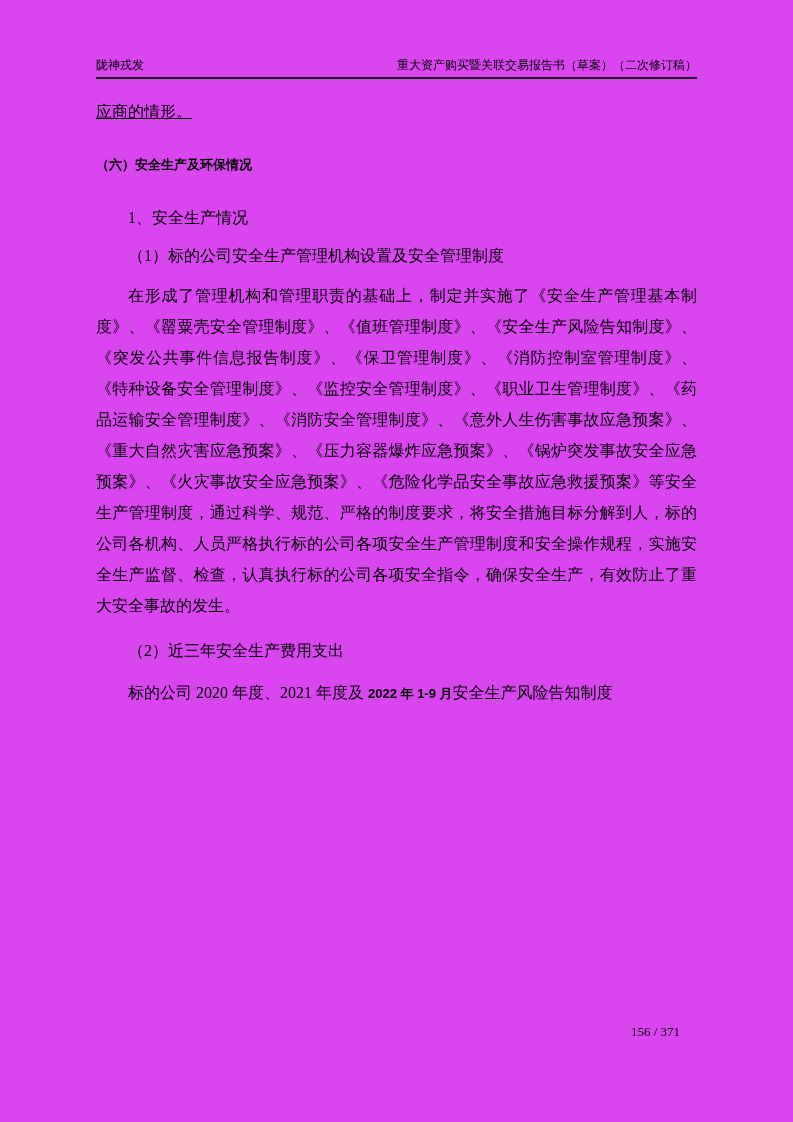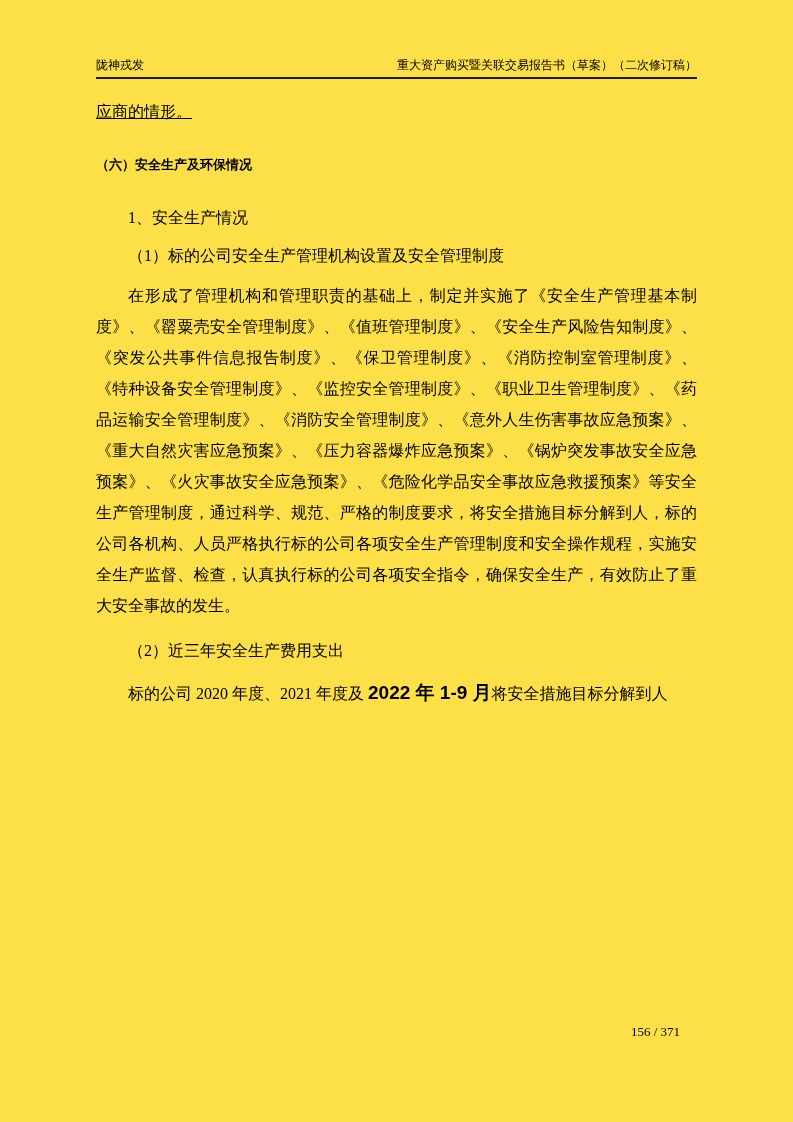--- a/index.html
+++ b/index.html
@@ -1,21 +1,21 @@
 <!DOCTYPE html>
 <html><head>
 <meta charset="utf-8">
 <style>
   html, body { margin: 0; padding: 0; background: #888; }
   .page {
     position: relative;
     width: 793px;
     height: 1122px;
     margin: 0 auto;
-    background: #fde047;
+    background: #d946ef;
     font-family: "Liberation Serif", "DejaVu Serif", serif;
     color: #000000;
     overflow: hidden;
   }
   .header {
     position: absolute;
     left: 96px;
     right: 96px;
     top: 0;
     padding-top: 57px;
@@ -58,21 +58,21 @@
   }
   .sub1 { margin-top: 24px; }
   .sub2 { margin-top: 7px; }
   .p3 { margin-top: 11px; }
   .p4 { margin-top: 9px; }
   .sub3 { margin-top: 14px; }
   .p5 { margin-top: 11px; }
   .bold-sans {
     font-weight: bold;
     font-family: "Liberation Sans", "DejaVu Sans", sans-serif;
-    font-size: 19px;
+    font-size: 13px;
   }
   .footer {
     position: absolute;
     top: 1024px;
     right: 113px;
     font-size: 13px;
     font-weight: normal;
     line-height: 16px;
   }
 </style>
@@ -94,18 +94,18 @@
 
     <p class="sub-heading sub1">1、安全生产情况</p>
 
     <p class="sub-heading sub2">（1）标的公司安全生产管理机构设置及安全管理制度</p>
 
 
     <p class="body-text p4">在形成了管理机构和管理职责的基础上，制定并实施了《安全生产管理基本制度》、《罂粟壳安全管理制度》、《值班管理制度》、《安全生产风险告知制度》、《突发公共事件信息报告制度》、《保卫管理制度》、《消防控制室管理制度》、《特种设备安全管理制度》、《监控安全管理制度》、《职业卫生管理制度》、《药品运输安全管理制度》、《消防安全管理制度》、《意外人生伤害事故应急预案》、《重大自然灾害应急预案》、《压力容器爆炸应急预案》、《锅炉突发事故安全应急预案》、《火灾事故安全应急预案》、《危险化学品安全事故应急救援预案》等安全生产管理制度，通过科学、规范、严格的制度要求，将安全措施目标分解到人，标的公司各机构、人员严格执行标的公司各项安全生产管理制度和安全操作规程，实施安全生产监督、检查，认真执行标的公司各项安全指令，确保安全生产，有效防止了重大安全事故的发生。</p>
 
     <p class="sub-heading sub3">（2）近三年安全生产费用支出</p>
 
-    <p class="body-text p5"><span>标的公司 2020 年度、2021 年度及 </span><span class="bold-sans">2022 年 1-9 月</span><span>将安全措施目标分解到人</span></p>
+    <p class="body-text p5"><span>标的公司 2020 年度、2021 年度及 </span><span class="bold-sans">2022 年 1-9 月</span><span>安全生产风险告知制度</span></p>
   </div>
 
   <div class="footer">156 / 371</div>
 
 </div>
 
 </body></html>

